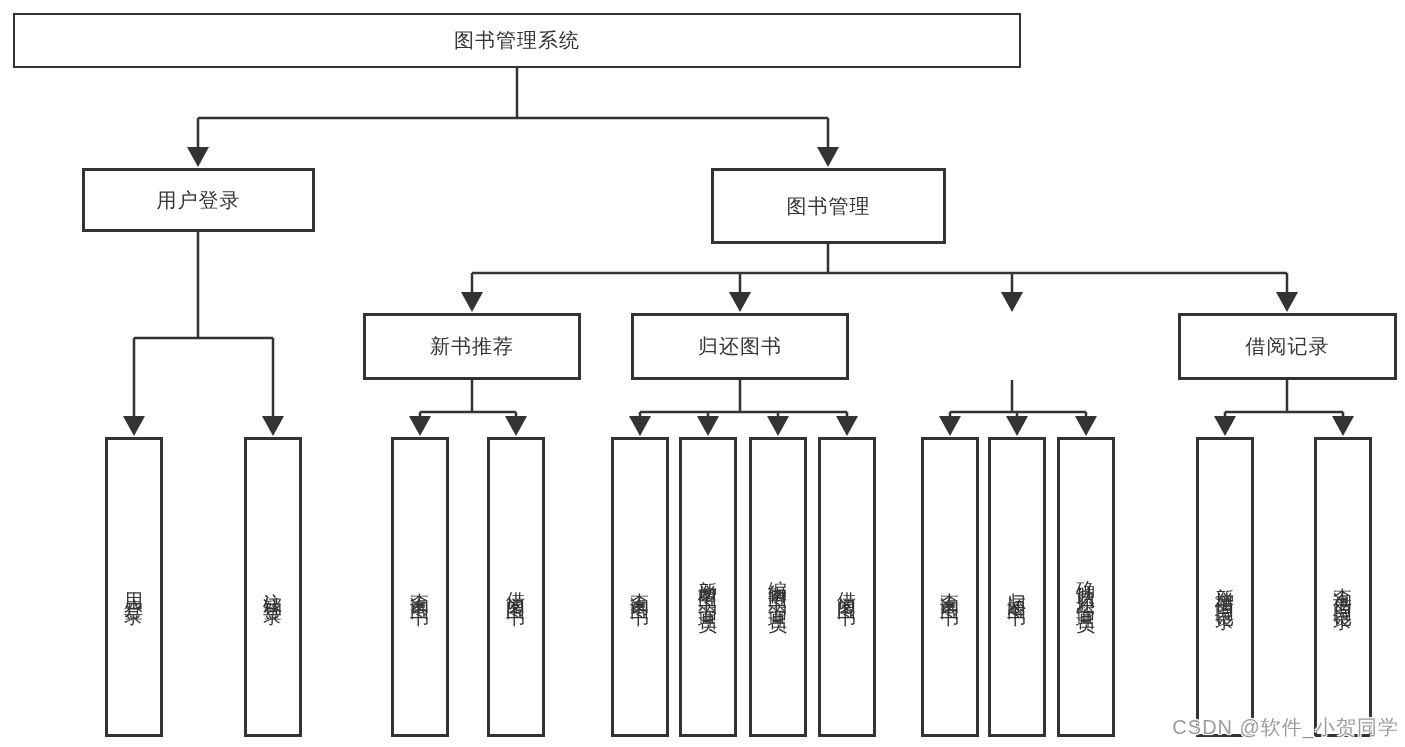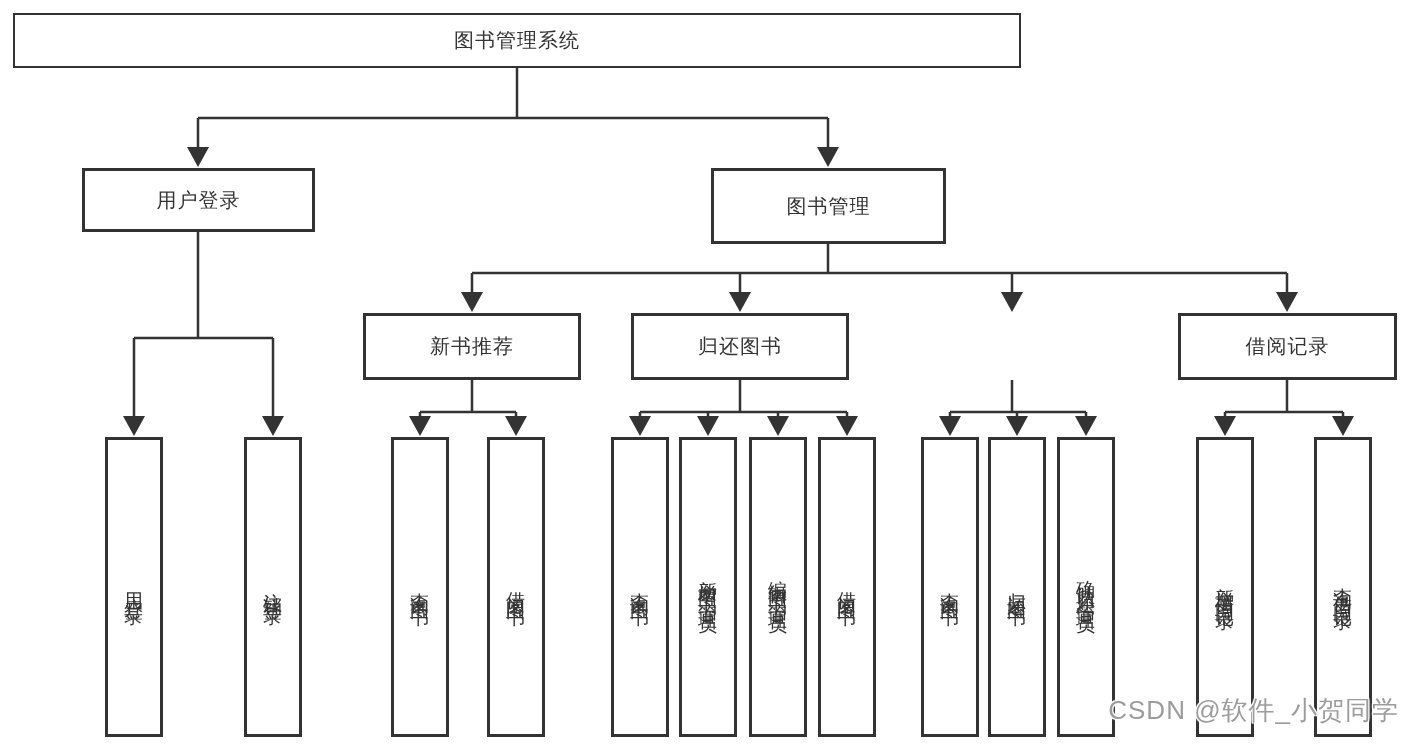--- a/index.html
+++ b/index.html
@@ -24,22 +24,22 @@
   .root{border-width:2px;}
   .v{
     writing-mode:vertical-rl;
     text-orientation:mixed;
     font-size:19px;
     letter-spacing:5px;
     line-height:1;
   }
   .watermark{
     position:absolute;
-    right:6px;bottom:19px;
-    font-size:26px;
+    right:6px;bottom:6px;
+    font-size:20px;
     letter-spacing:1px;
     color:#9c9c9c;
     text-shadow:-1px -1px 0 #fff,1px -1px 0 #fff,-1px 1px 0 #fff,1px 1px 0 #fff,0 0 3px #fff;
   }
 </style>
 </head>
 <body>
 
 <div class="stage">
 

